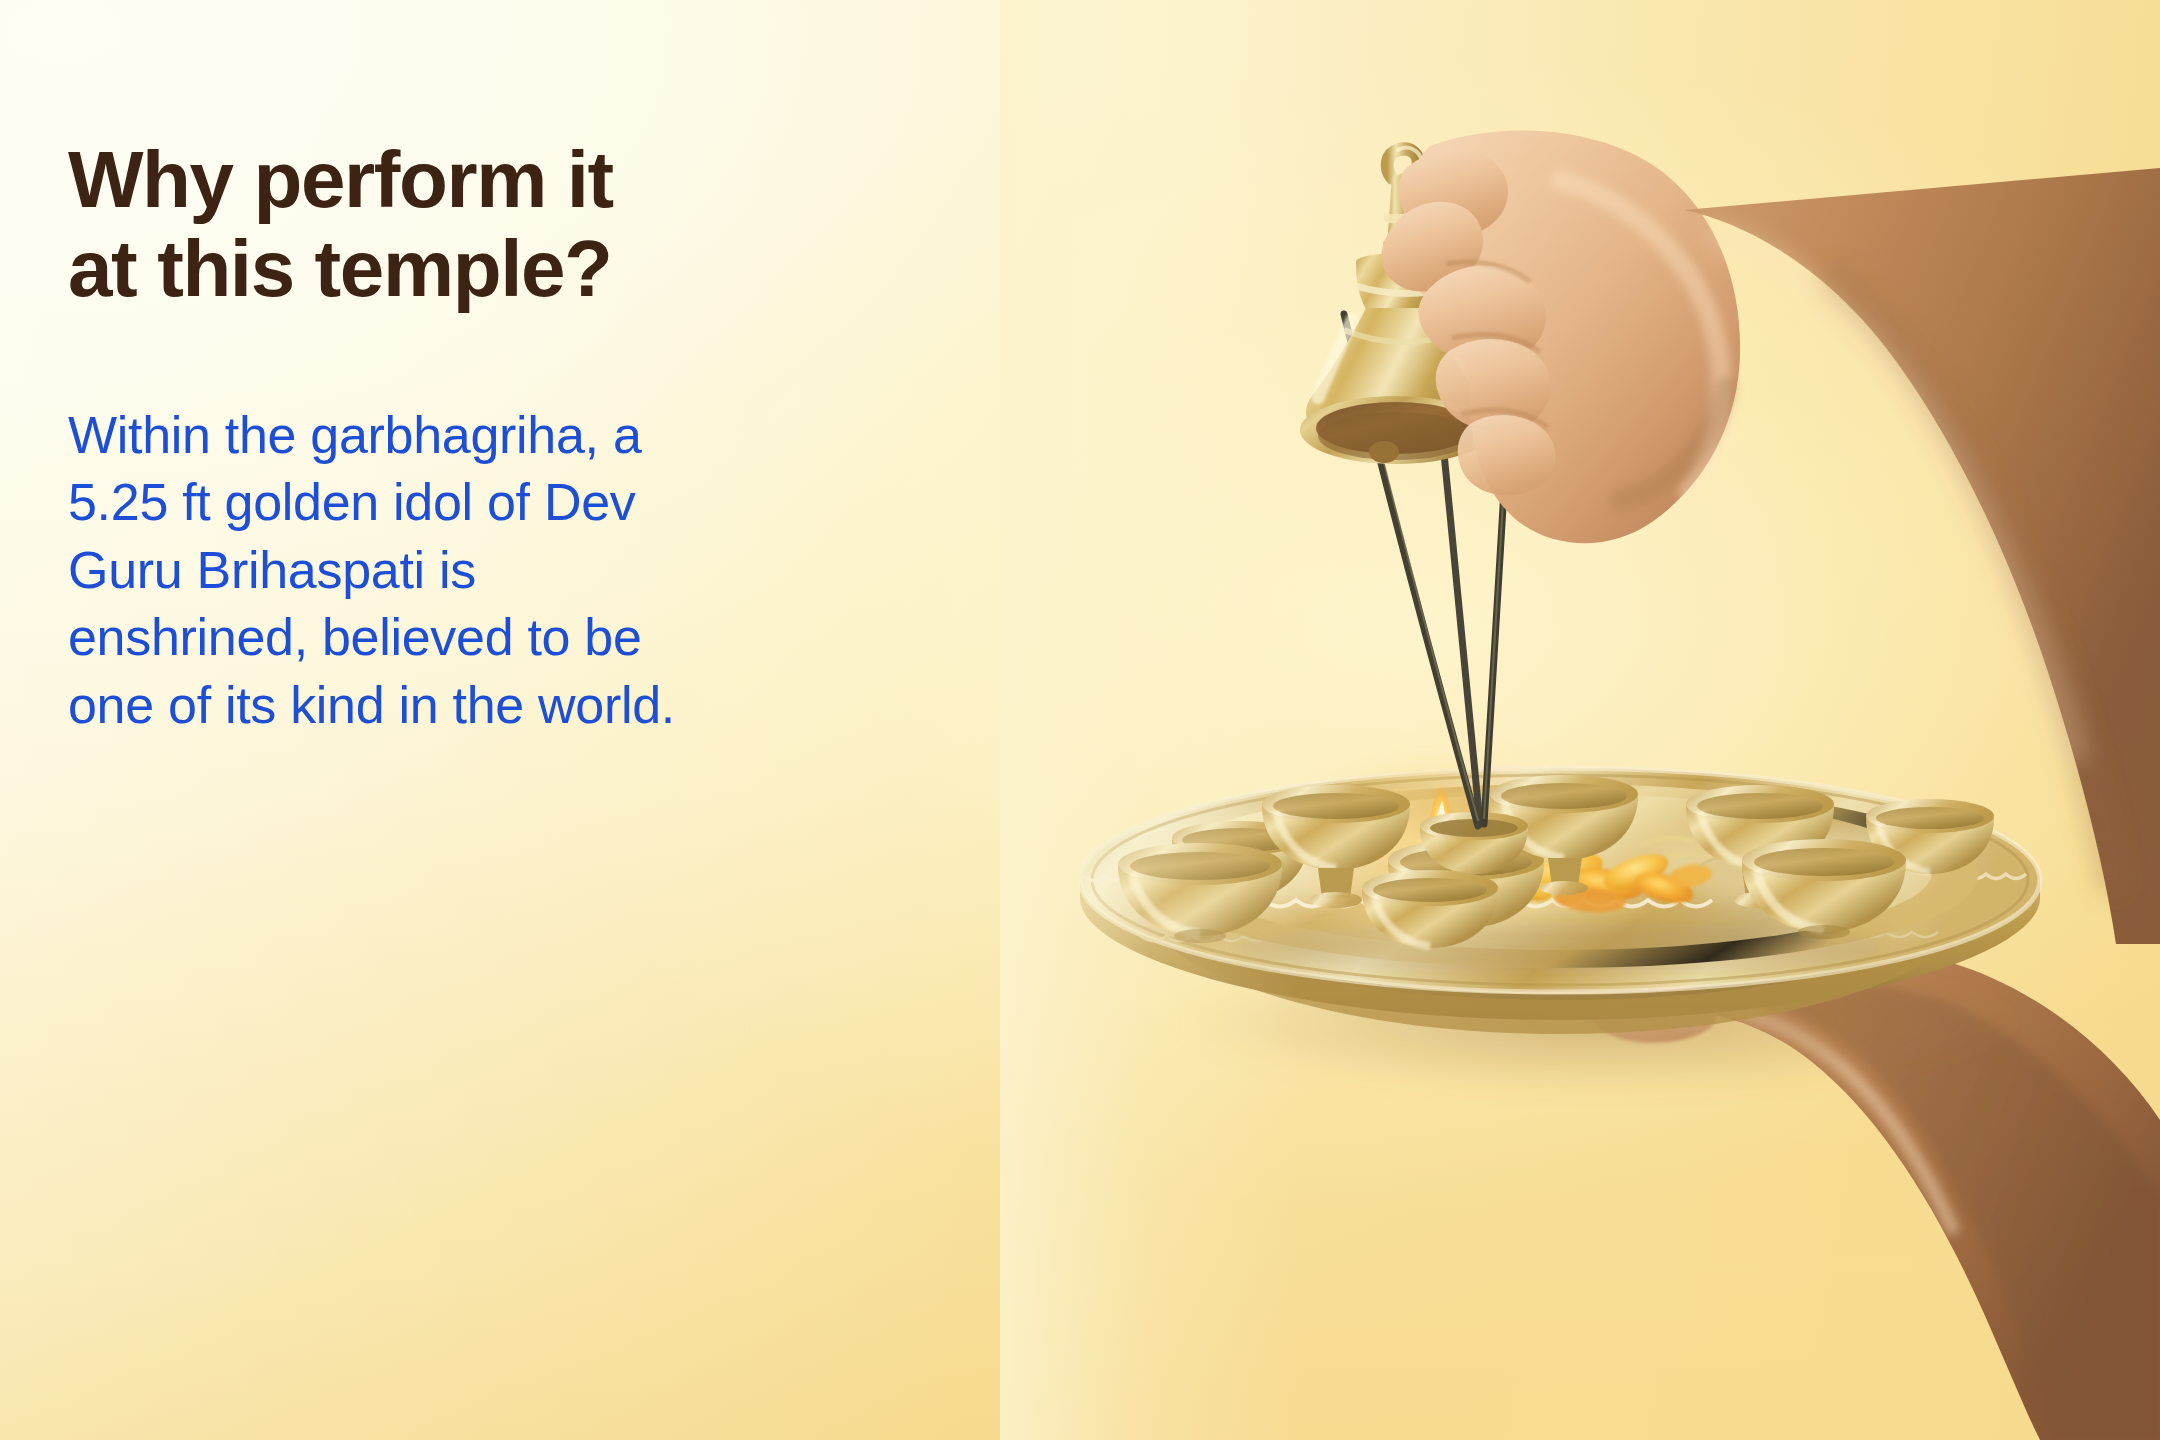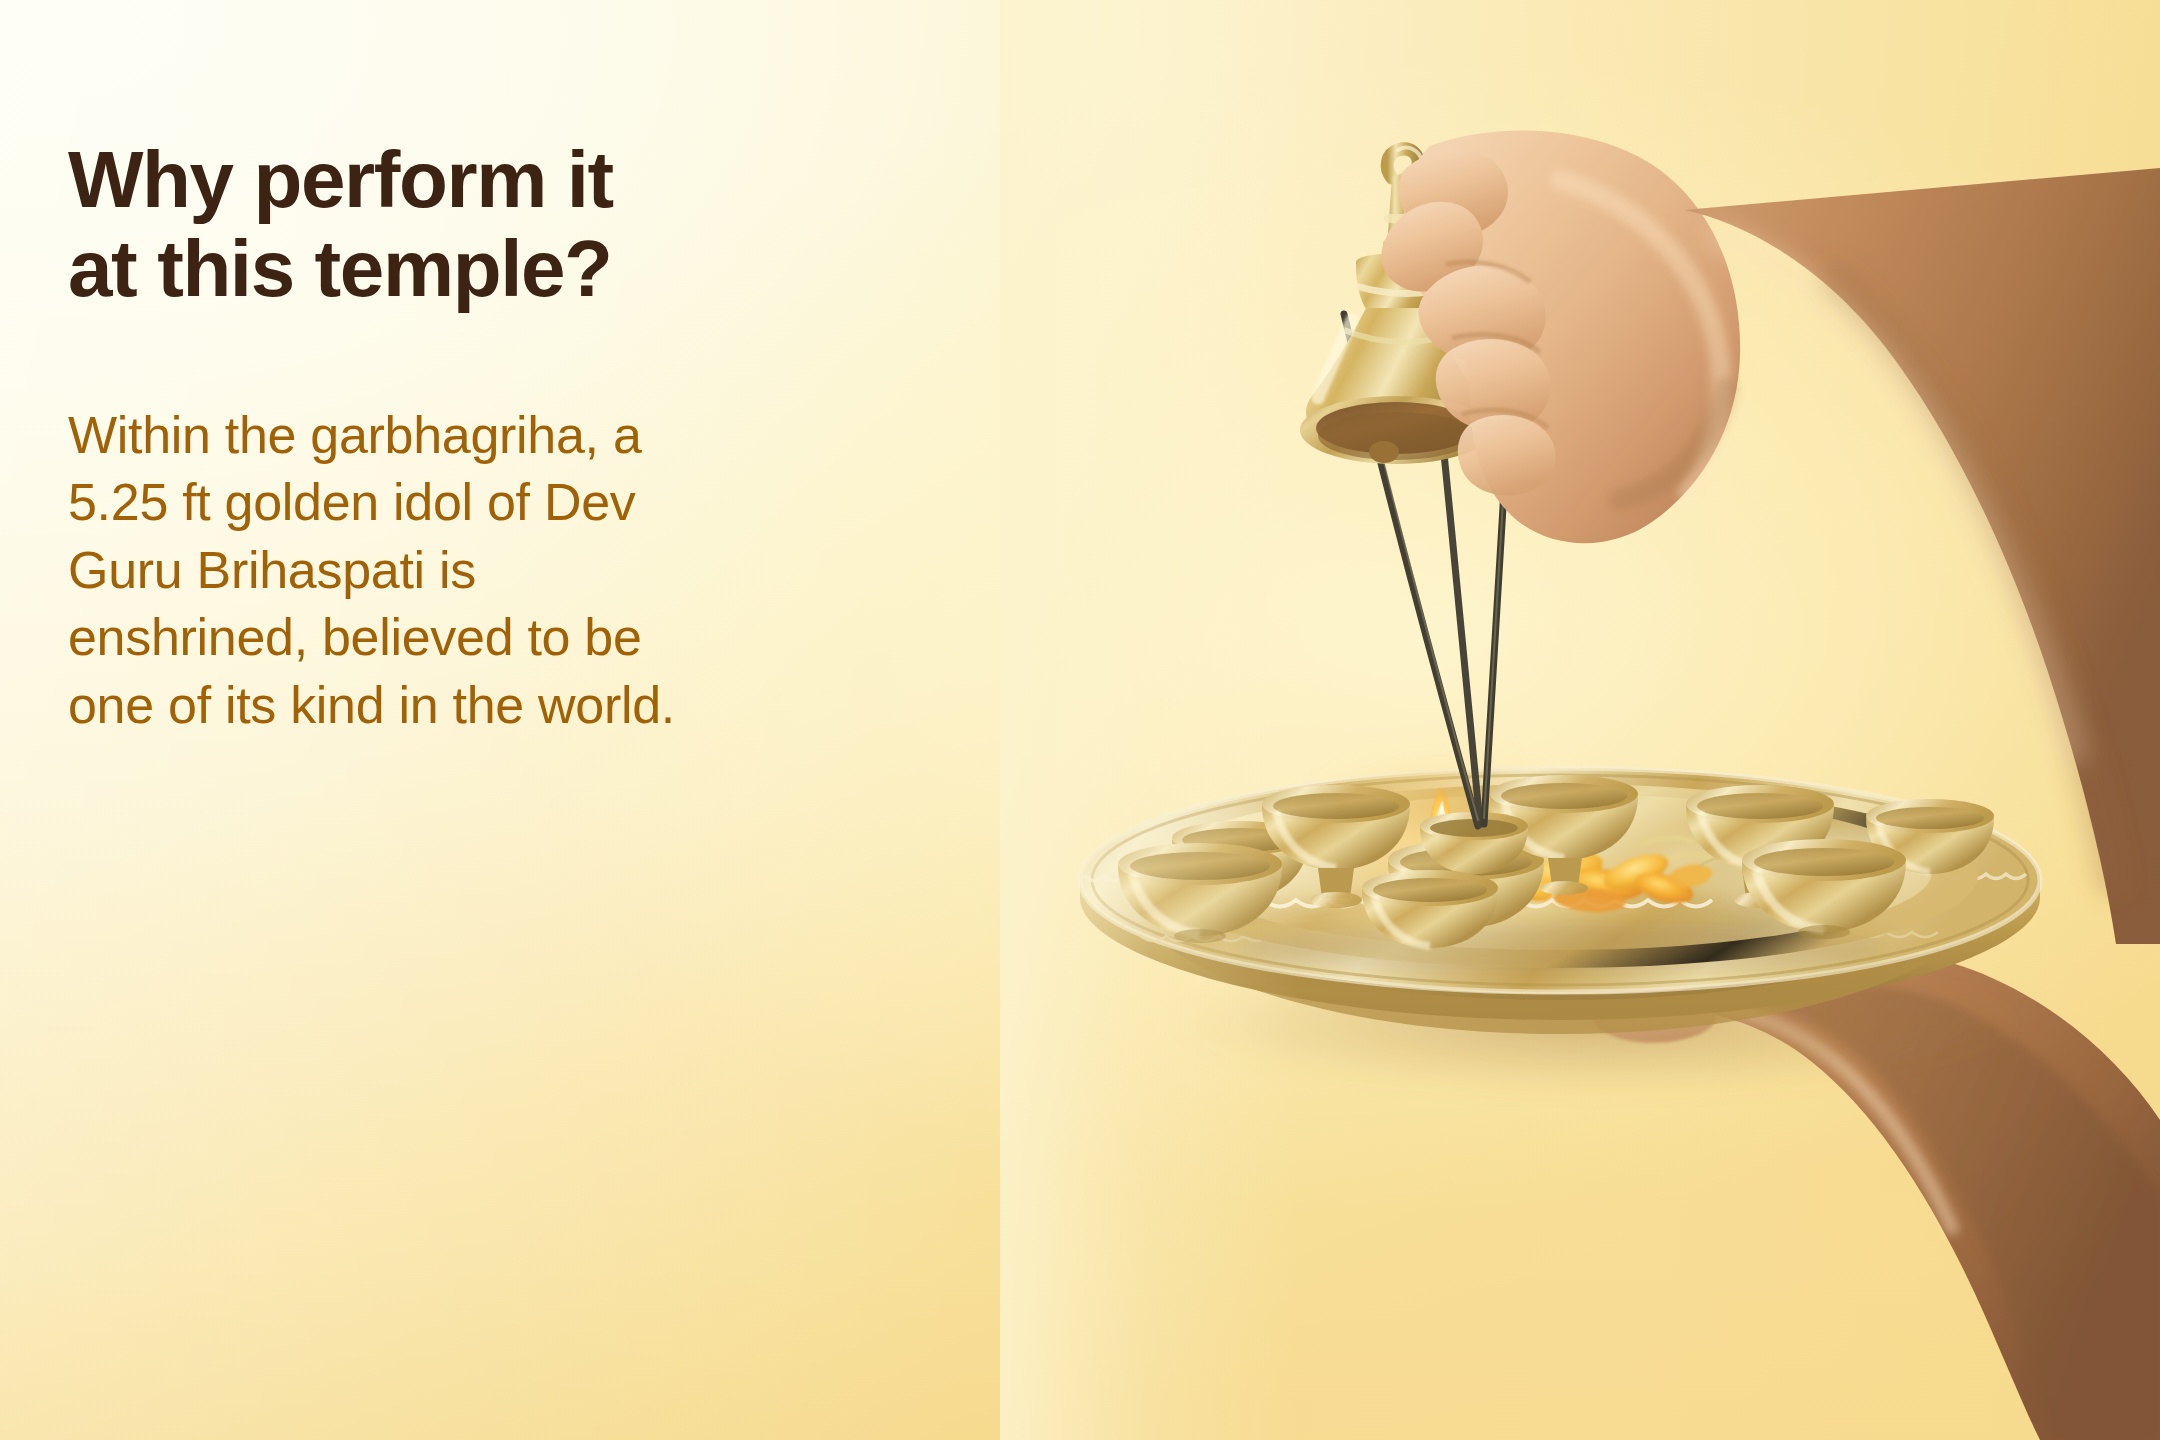--- a/index.html
+++ b/index.html
@@ -101,21 +101,21 @@
 <div id="stage">
 
   <div class="bg-base"></div>
   <div class="bg-warm-right"></div>
   <div class="bg-glow"></div>
   <div class="bg-bottomtint"></div>
 
   <div class="text-col">
     <div class="headline" style="color: rgb(61, 35, 20);">Why perform it
 at this temple?</div>
-    <div class="body-copy" style="color: #a16207;">Within the garbhagriha, a 5.25 ft golden idol of Dev Guru Brihaspati is enshrined, believed to be one of its kind in the world.</div>
+    <div class="body-copy" style="color: #1d4ed8;">Within the garbhagriha, a 5.25 ft golden idol of Dev Guru Brihaspati is enshrined, believed to be one of its kind in the world.</div>
   </div>
 
   <div class="photo">
     <svg viewBox="0 0 1160 1440" preserveAspectRatio="xMidYMid slice">
       <defs>
 
         <linearGradient id="gPlateTop" x1="0" y1="0" x2="1" y2="0.35">
           <stop offset="0" stop-color="#D8BE79"></stop>
           <stop offset="0.16" stop-color="#F2E4B6"></stop>
           <stop offset="0.34" stop-color="#CFAE60"></stop>

